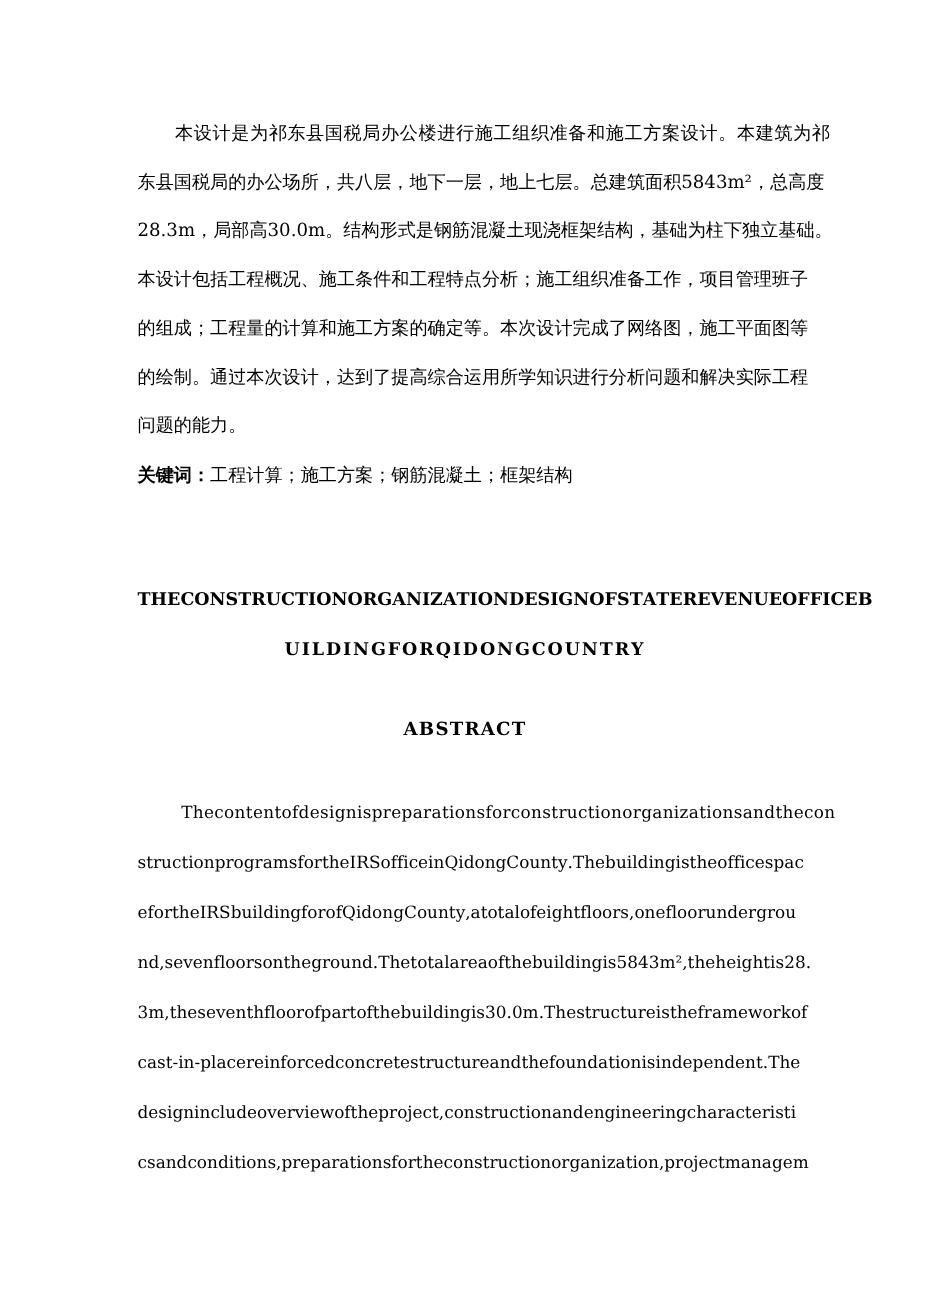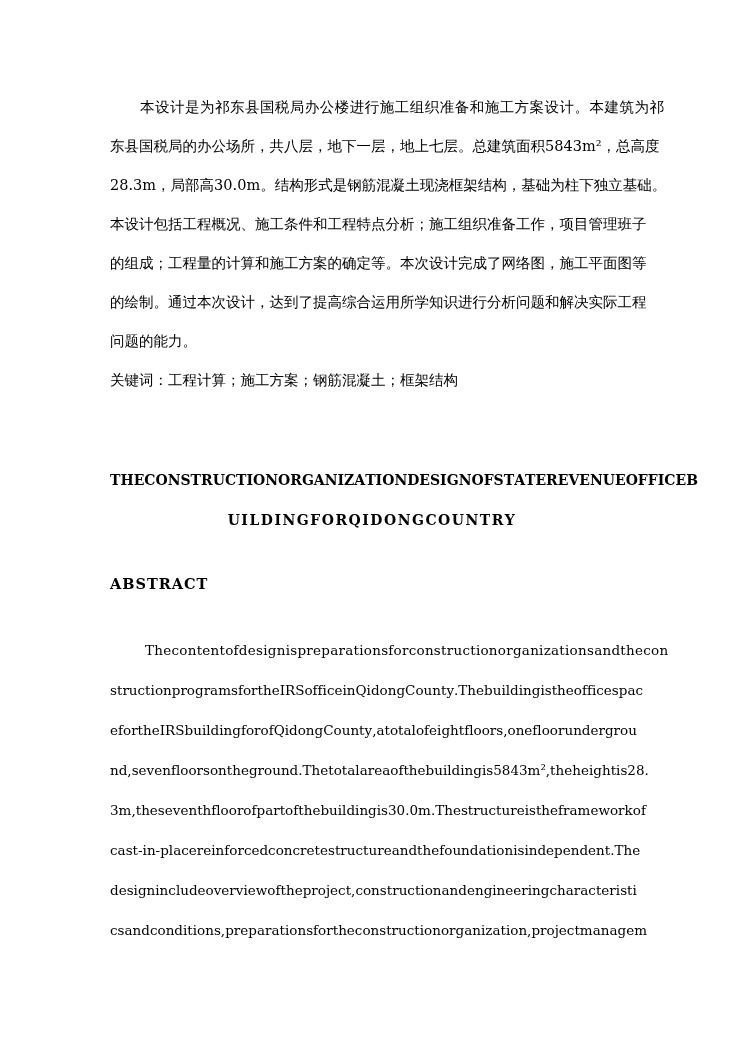--- a/index.html
+++ b/index.html
@@ -41,41 +41,42 @@
     padding-left: 30px;
   }
 
   
   .keywords {
     font-size: 14.5px;
     line-height: 39px;
     height: 39px;
   }
   .keywords .kw-label {
-    font-weight: 400;
+    font-weight: 700;
   }
 
   
   .title-block {
     margin-top: 60px;
     font-weight: 700;
   }
   .title-block .line {
     font-size: 14px;
     line-height: 40px;
     height: 40px;
   }
   .title-block .line.ragged {
     justify-content: center;
     letter-spacing: 1.5px;
   }
 
   
   .abstract-heading {
     margin-top: 24px;
+    text-align: center;
     font-weight: 700;
     font-size: 14.5px;
     letter-spacing: 1px;
     line-height: 40px;
     height: 40px;
   }
 
   
   .en-para {
     margin-top: 26px;

